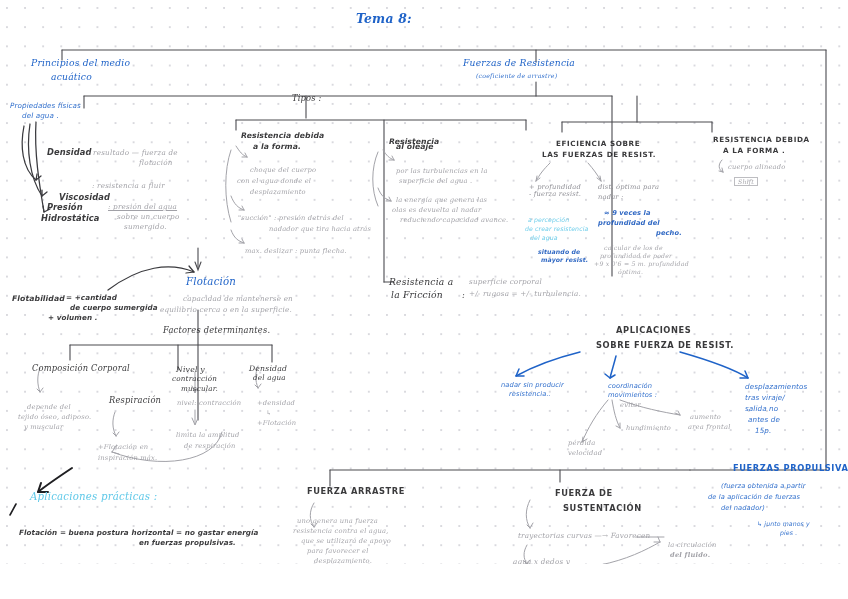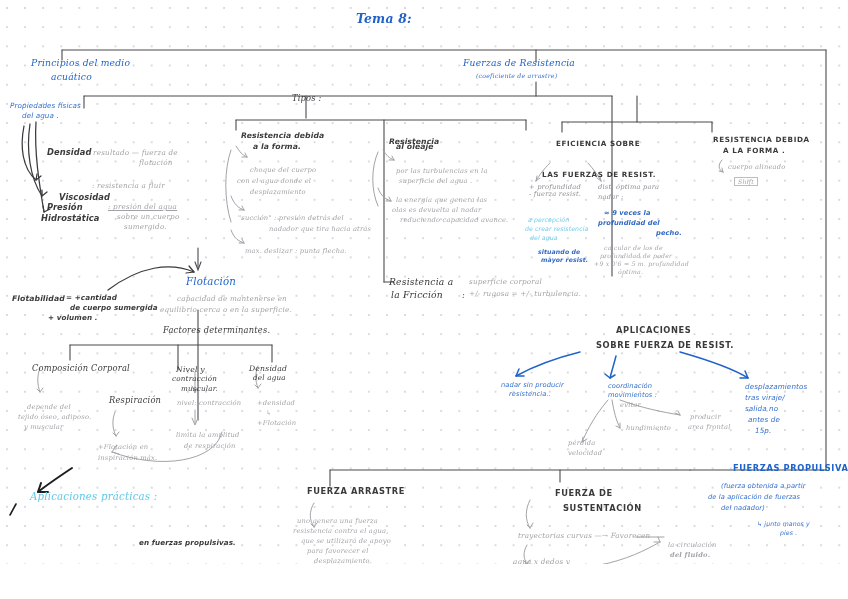--- a/index.html
+++ b/index.html
@@ -225,21 +225,21 @@
   <div class="t hand grey s8 blurry" style="left:108px;top:203px;text-decoration:underline;">: presión del agua</div>
   <div class="t hand grey s8 blurry" style="left:117px;top:213px;">sobre un cuerpo</div>
   <div class="t hand grey s8 blurry" style="left:124px;top:223px;">sumergido.</div>
 
   <div class="t handb black s85 bold blurry" style="left:12px;top:294px;">Flotabilidad</div>
   <div class="t handb black s8 bold blurry" style="left:66px;top:294px;">= +cantidad</div>
   <div class="t handb black s8 bold blurry" style="left:70px;top:304px;">de cuerpo sumergida</div>
   <div class="t handb black s8 bold blurry" style="left:48px;top:314px;">+ volumen .</div>
 
   <div class="t hand blue s11" style="left:186px;top:276px;">Flotación</div>
-  <div class="t hand grey s8 blurry" style="left:177px;top:295px;">capacidad de mantenerse en</div>
+  <div class="t hand grey s8 blurry" style="left:183px;top:295px;">capacidad de mantenerse en</div>
   <div class="t hand grey s8 blurry" style="left:160px;top:306px;">equilibrio cerca o en la superficie.</div>
 
   <div class="t hand black s9 blurry" style="left:163px;top:326px;">Factores determinantes.</div>
 
   <div class="t hand black s9 blurry" style="left:32px;top:364px;">Composición Corporal</div>
   <div class="t hand grey s75 blurry" style="left:27px;top:404px;">depende del</div>
   <div class="t hand grey s75 blurry" style="left:18px;top:414px;">tejido óseo, adiposo.</div>
   <div class="t hand grey s75 blurry" style="left:24px;top:424px;">y muscular</div>
 
   <div class="t hand black s9 blurry" style="left:109px;top:396px;">Respiración</div>
@@ -253,20 +253,21 @@
   <div class="t hand grey s75 blurry" style="left:176px;top:432px;">limita la amplitud</div>
   <div class="t hand grey s75 blurry" style="left:184px;top:443px;">de respiración</div>
 
   <div class="t hand black s85 blurry" style="left:249px;top:364px;">Densidad</div>
   <div class="t hand black s8 blurry" style="left:253px;top:374px;">del agua</div>
   <div class="t hand grey s75 blurry" style="left:257px;top:400px;">+densidad</div>
   <div class="t hand grey s75 blurry" style="left:266px;top:410px;">↳</div>
   <div class="t hand grey s75 blurry" style="left:257px;top:420px;">+Flotación</div>
 
   <div class="t hand cyan s11" style="left:30px;top:491px;">Aplicaciones prácticas :</div>
+  <div class="t handb black s8 bold blurry" style="left:19px;top:529px;">Flotación = buena postura horizontal = no gastar energía</div>
   <div class="t handb black s8 bold blurry" style="left:139px;top:539px;">en fuerzas propulsivas.</div>
 
   <div class="t hand blue s10" style="left:463px;top:58px;">Fuerzas de Resistencia</div>
   <div class="t hand blue s7 blurry" style="left:476px;top:72px;">(coeficiente de arrastre)</div>
 
   <div class="t hand black s9 blurry" style="left:292px;top:94px;">Tipos :</div>
 
   <div class="t handb black s85 bold blurry" style="left:241px;top:131px;">Resistencia debida</div>
   <div class="t handb black s85 bold blurry" style="left:253px;top:142px;">a la forma.</div>
   <div class="t hand grey s75 blurry" style="left:250px;top:167px;">choque del cuerpo</div>
@@ -284,21 +285,21 @@
   <div class="t hand grey s75 blurry" style="left:392px;top:207px;">olas es devuelta al nadar</div>
   <div class="t hand grey s75 blurry" style="left:400px;top:217px;">reduciendo capacidad avance.</div>
 
   <div class="t hand black s10 blurry" style="left:389px;top:277px;">Resistencia a</div>
   <div class="t hand black s10 blurry" style="left:391px;top:290px;">la Fricción</div>
   <div class="t hand black s9 blurry" style="left:462px;top:291px;">:</div>
   <div class="t hand grey s8 blurry" style="left:469px;top:278px;">superficie corporal</div>
   <div class="t hand grey s8 blurry" style="left:469px;top:290px;">+/- rugosa = +/- turbulencia.</div>
 
   <div class="t caps black s8 bold blurry" style="left:556px;top:140px;">EFICIENCIA SOBRE</div>
-  <div class="t caps black s8 bold blurry" style="left:542px;top:151px;margin-top:20px;">LAS FUERZAS DE RESIST.</div>
+  <div class="t caps black s8 bold blurry" style="left:542px;top:151px;">LAS FUERZAS DE RESIST.</div>
 
   <div class="t hand greyd s75 blurry" style="left:529px;top:184px;">+ profundidad</div>
   <div class="t hand greyd s75 blurry" style="left:529px;top:191px;">- fuerza resist.</div>
   <div class="t handb cyan s7 blurry2" style="left:528px;top:216px;">a percepción</div>
   <div class="t handb cyan s7 blurry2" style="left:525px;top:225px;">de crear resistencia</div>
   <div class="t handb cyan s7 blurry2" style="left:530px;top:234px;">del agua</div>
   <div class="t handb blueb s7 blurry2" style="left:538px;top:248px;">situando de</div>
   <div class="t handb blueb s7 blurry2" style="left:541px;top:256px;">mayor resist.</div>
 
   <div class="t hand greyd s75 blurry" style="left:598px;top:184px;">dist. óptima para</div>
@@ -321,21 +322,21 @@
 
   <div class="t handb blue s75 blurry" style="left:501px;top:382px;">nadar sin producir</div>
   <div class="t handb blue s75 blurry" style="left:509px;top:391px;">resistencia..</div>
 
   <div class="t handb blue s75 blurry" style="left:608px;top:383px;">coordinación</div>
   <div class="t handb blue s75 blurry" style="left:608px;top:392px;">movimientos :</div>
   <div class="t hand grey s75 blurry" style="left:620px;top:402px;">evitar</div>
   <div class="t hand grey s75 blurry" style="left:568px;top:440px;">pérdida</div>
   <div class="t hand grey s75 blurry" style="left:568px;top:450px;">velocidad</div>
   <div class="t hand grey s75 blurry" style="left:626px;top:425px;">hundimiento</div>
-  <div class="t hand grey s75 blurry" style="left:690px;top:414px;">producir</div>
+  <div class="t hand grey s75 blurry" style="left:690px;top:414px;">aumento</div>
   <div class="t hand grey s75 blurry" style="left:688px;top:424px;">area frontal</div>
 
   <div class="t handb blue s8 blurry" style="left:745px;top:383px;">desplazamientos</div>
   <div class="t handb blue s8 blurry" style="left:745px;top:394px;">tras viraje/</div>
   <div class="t handb blue s8 blurry" style="left:745px;top:405px;">salida no</div>
   <div class="t handb blue s8 blurry" style="left:748px;top:416px;">antes de</div>
   <div class="t handb blue s8 blurry" style="left:755px;top:427px;">15p.</div>
 
   <div class="t caps blue s9 bold" style="left:733px;top:464px;">FUERZAS PROPULSIVAS</div>
   <div class="t handb blue s75 blurry" style="left:721px;top:483px;">(fuerza obtenida a partir</div>

